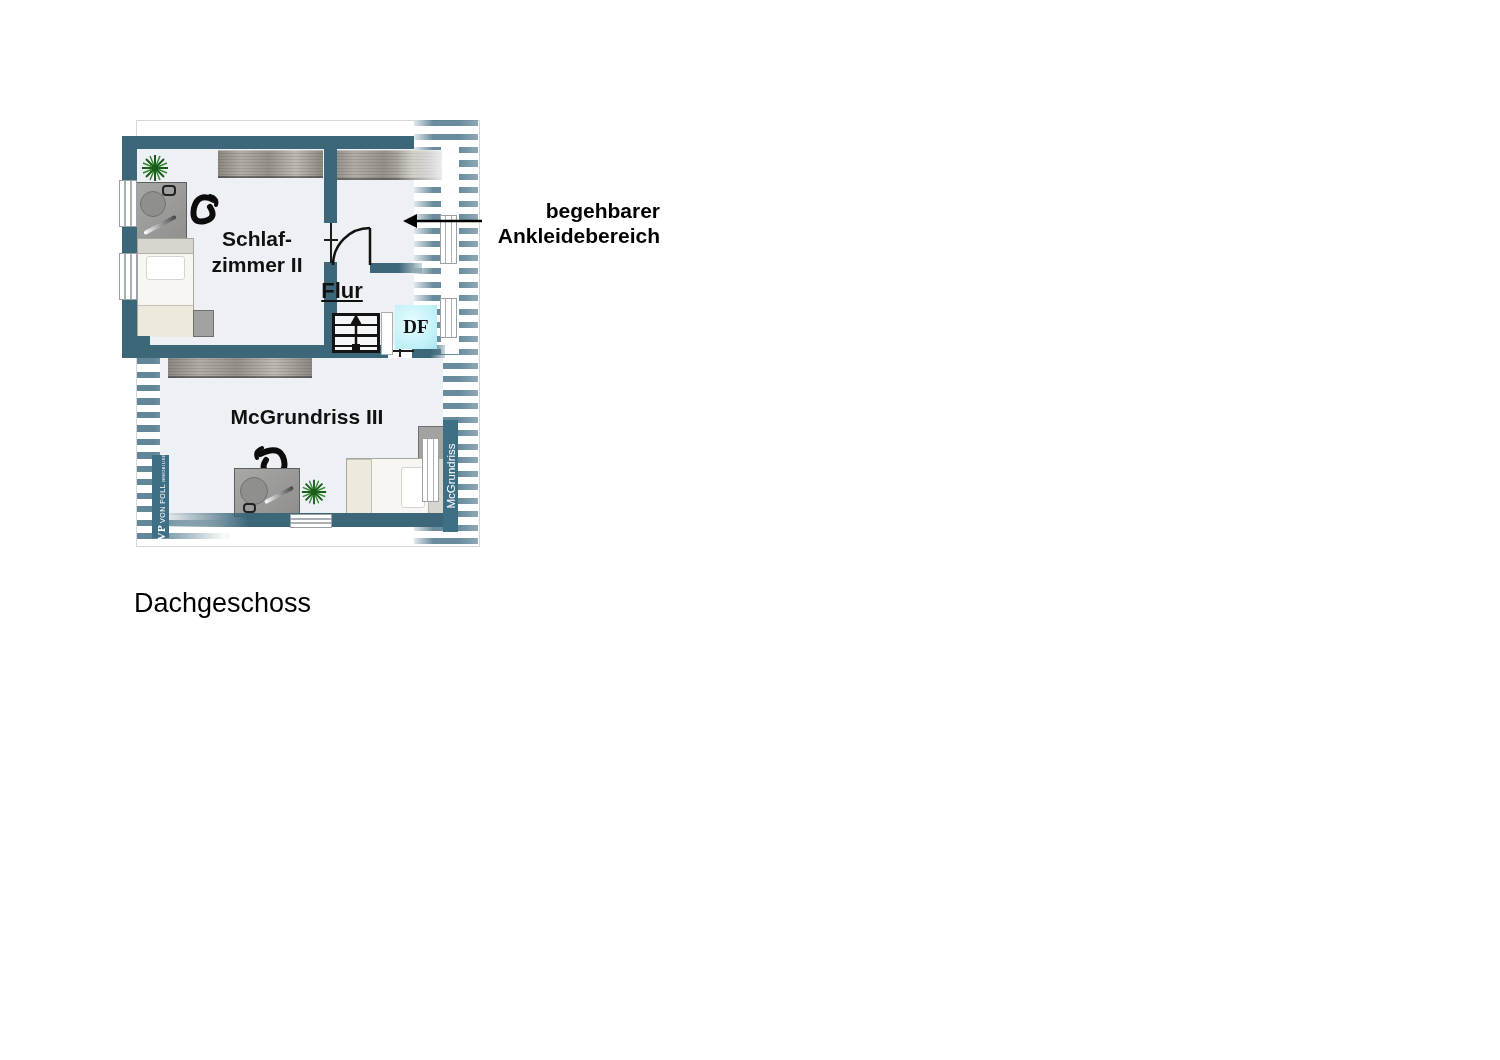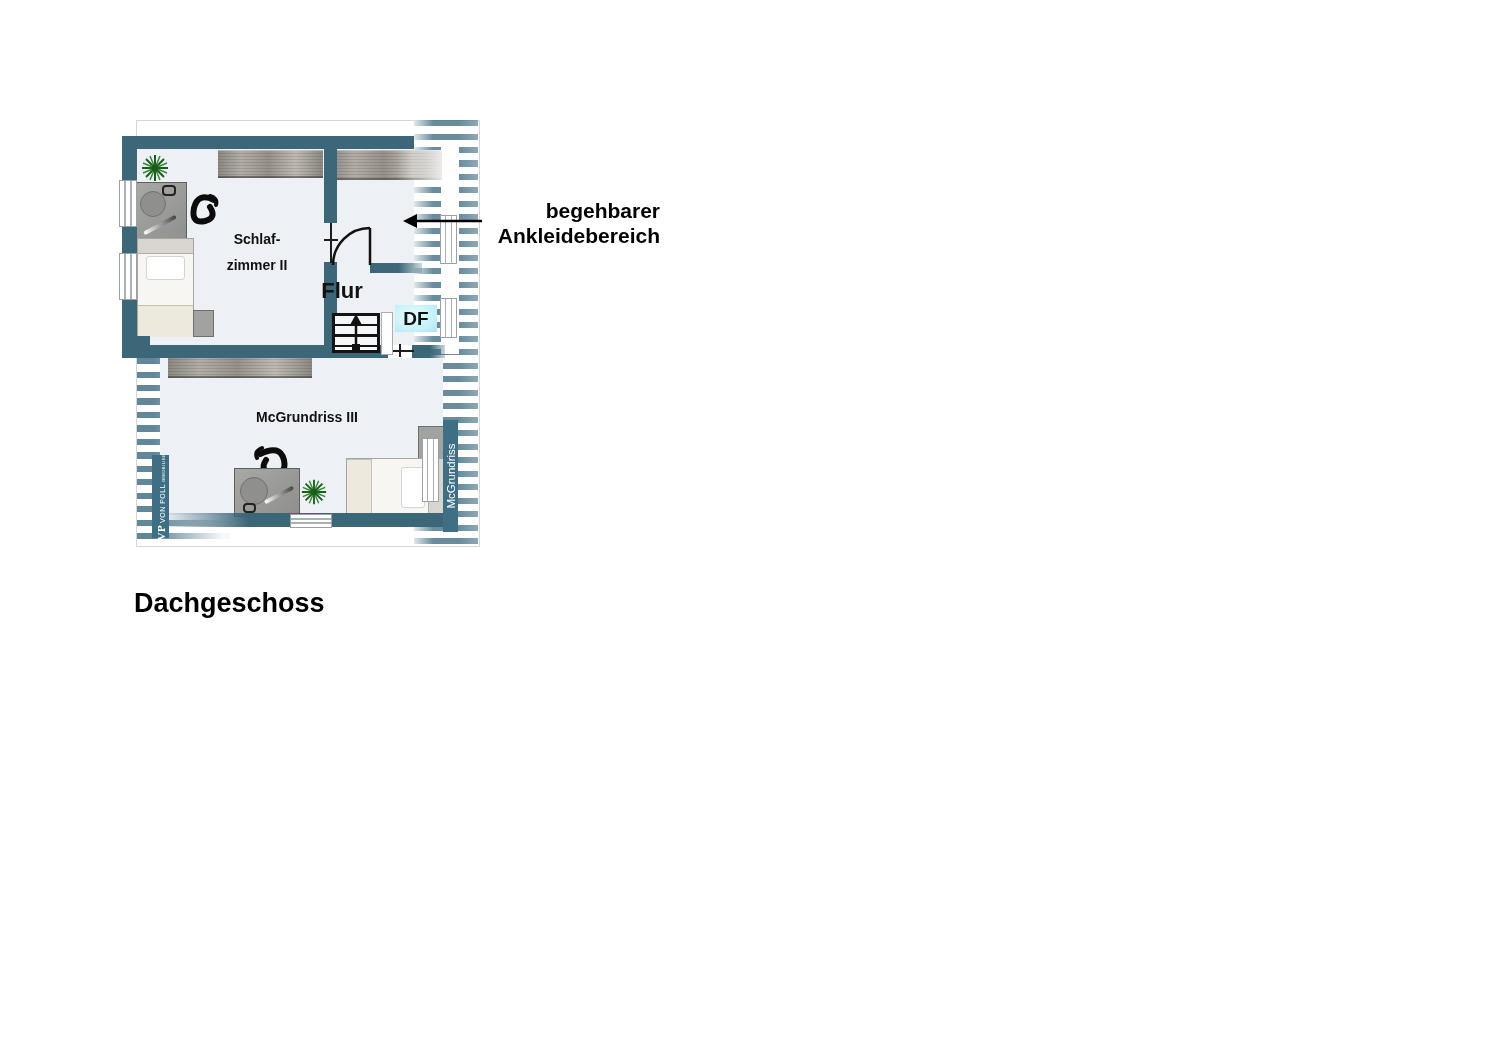--- a/index.html
+++ b/index.html
@@ -62,24 +62,24 @@
       #f4f6f8;
     border:3px solid #141414;
   }
   .jamb{background:#fff;border:1px solid #a8aeb2;}
   .skylight{
     background:radial-gradient(ellipse at 40% 40%, #e8fdff, #bff0f8 70%, #a8e4ef);
     display:flex;align-items:center;justify-content:center;
     font-weight:bold;font-size:19px;color:#111;
   }
   
-  .room-label{color:#111;font-weight:bold;text-align:center;line-height:26px;font-size:14px;}
+  .room-label{color:#111;font-weight:bold;text-align:center;line-height:26px;font-size:21px;}
   .thinline{background:#1d1d1d;}
   .annotation{color:#000;font-weight:bold;font-size:21px;line-height:25px;text-align:center;}
-  .caption{color:#000;font-weight:bold;font-size:27px;}
+  .caption{color:#000;font-weight:normal;font-size:27px;}
   .vp-band{background:#3f6f85;display:flex;align-items:center;justify-content:center;}
   .vrot{transform:rotate(-90deg);white-space:nowrap;color:#fff;}
   .mc-band{background:#3f6f85;display:flex;align-items:center;justify-content:center;}
 </style>
 </head>
 <body>
 
 <div class="page">
 
   <div class="plan">
@@ -189,29 +189,29 @@
     </svg>
 
     <div class="abs stairs" style="left:210px;top:193px;width:42px;height:34px;"></div>
     <svg class="abs" style="left:210px;top:190px;width:48px;height:44px;" viewBox="0 0 48 44">
       <path d="M24 38 L24 12" stroke="#111" stroke-width="2.5"></path>
       <path d="M24 4 L18 15 L30 15 Z" fill="#111"></path>
       <rect x="20" y="34" width="8" height="8" fill="#111"></rect>
     </svg>
     <div class="abs jamb" style="left:259px;top:192px;width:10px;height:41px;"></div>
 
-    <div class="abs skylight" style="left:273px;top:185px;width:42px;height:27px;">
+    <div class="abs skylight" style="left:273px;top:185px;width:42px;height:44px;font-family:Liberation Serif, serif;">
       <span>DF</span>
     </div>
 
     <div class="abs room-label" style="left:50px;top:106px;width:170px;">
       <div>Schlaf-</div>
       <div>zimmer II</div>
     </div>
-    <div class="abs room-label" style="left:190px;top:158px;width:60px;font-size:22px;">Flur</div>
+    <div class="abs room-label" style="left:190px;top:158px;width:60px;font-size:22px;text-decoration:underline;">Flur</div>
     <div class="abs room-label" style="left:95px;top:284px;width:180px;">McGrundriss III</div>
 
     <div class="abs vp-band" style="left:30px;top:335px;width:17px;height:83px;">
       <span class="vrot" style="font-size:7px;letter-spacing:.5px;"><b style="font-size:11px;font-family:'Liberation Serif',serif;">VP</b> <span>VON POLL</span> <span style="font-size:4px;">IMMOBILIEN</span></span>
     </div>
   </div>
 
   <svg class="abs" style="left:400px;top:210px;width:85px;height:22px;" viewBox="0 0 85 22">
     <line x1="82" y1="11" x2="12" y2="11" stroke="#000" stroke-width="2.5"></line>
     <path d="M3 11 L17 4 L17 18 Z" fill="#000"></path>

